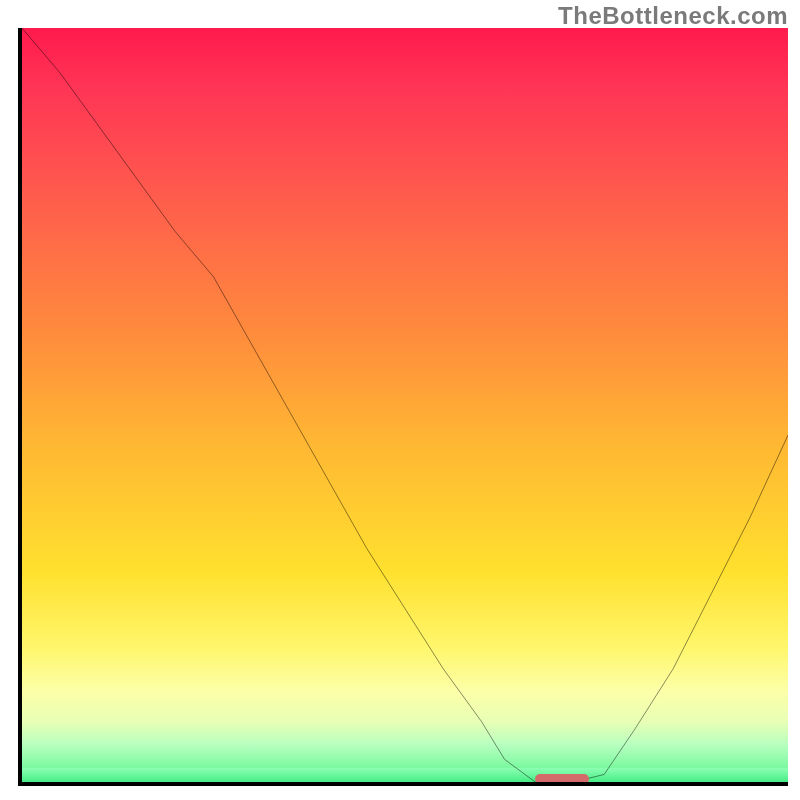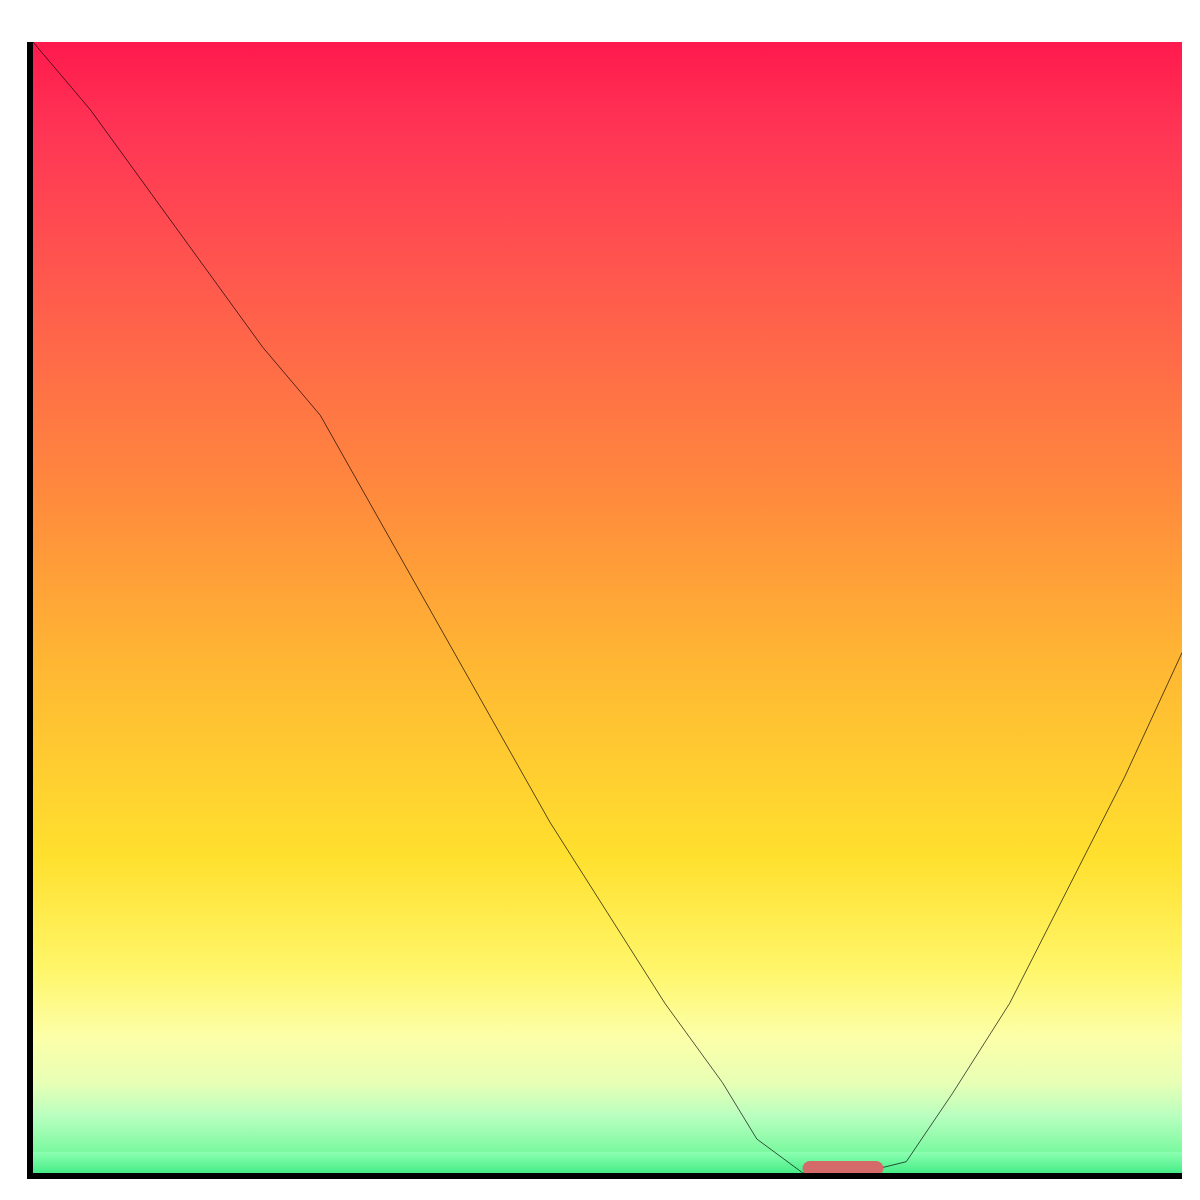--- a/index.html
+++ b/index.html
@@ -83,20 +83,21 @@
     height: 10px;
     border-radius: 5px;
     background: #d46a6a;
   }
 </style>
 </head>
 <body>
 
 <div class="wrap">
 
+  <div class="watermark">TheBottleneck.com</div>
 
   <div class="gradient"></div>
   <div class="greenbar"></div>
 
   <svg class="curve" viewBox="0 0 100 100" preserveAspectRatio="none">
     <path id="curve-path" fill="none" stroke="#000" stroke-width="0.45" stroke-linejoin="round" stroke-linecap="round" vector-effect="non-scaling-stroke" d="M0.00 0.00 L5.00 6.00 L10.00 13.00 L15.00 20.00 L20.00 27.00 L25.00 33.00 L30.00 42.00 L35.00 51.00 L40.00 60.00 L45.00 69.00 L50.00 77.00 L55.00 85.00 L60.00 92.00 L63.00 97.00 L67.00 100.00 L72.00 100.00 L76.00 99.00 L80.00 93.00 L85.00 85.00 L90.00 75.00 L95.00 65.00 L100.00 54.00"></path>
   </svg>
 
   <div class="axes"></div>
 

